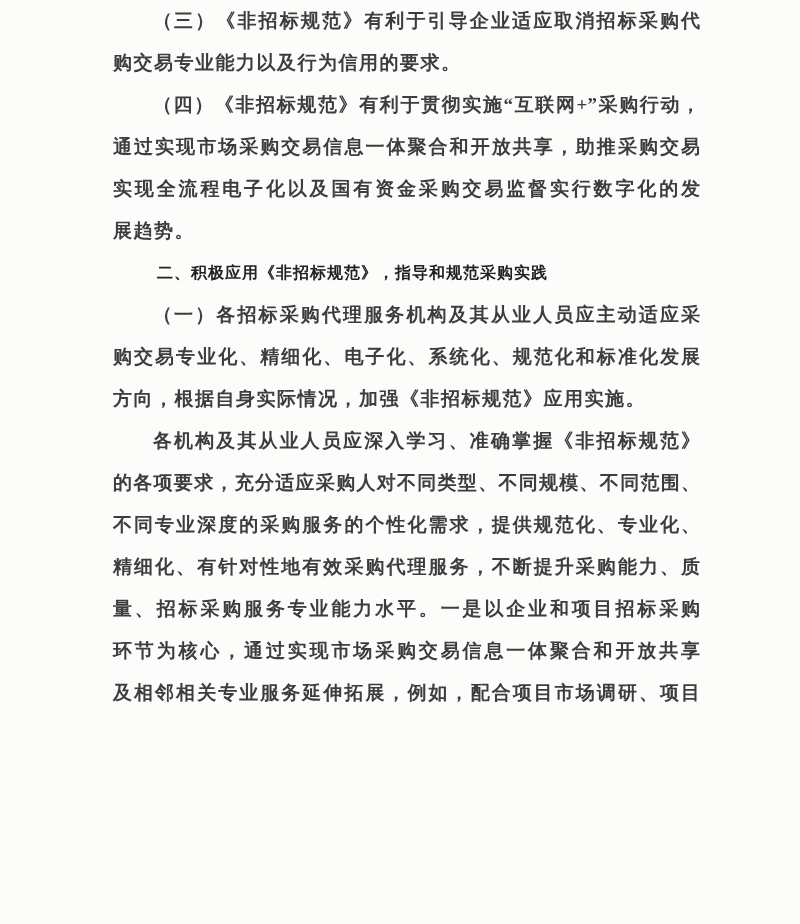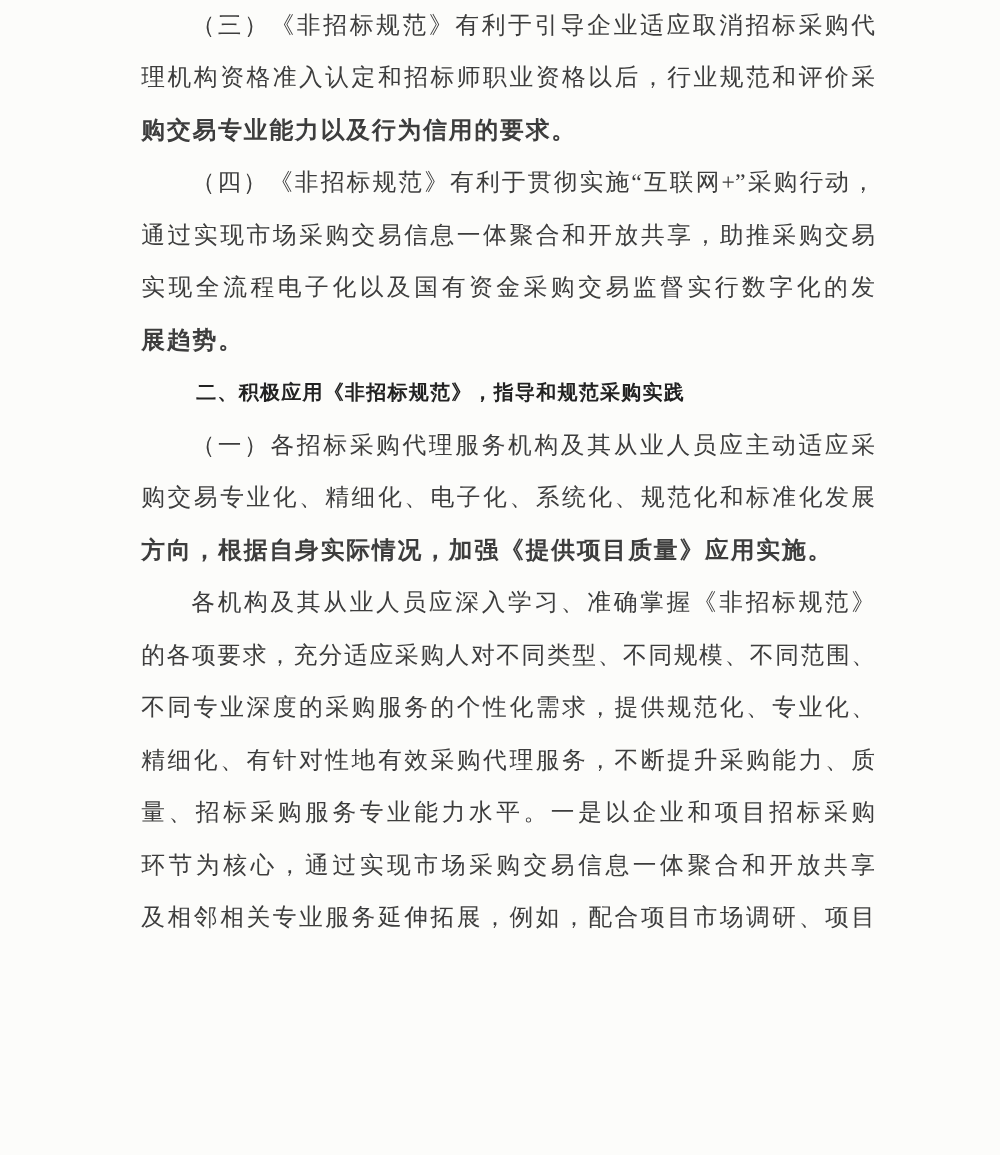--- a/index.html
+++ b/index.html
@@ -25,20 +25,21 @@
     line-height: 42px;
     font-size: 19px;
     white-space: nowrap;
   }
   
   .line.j {
     white-space: normal;
     text-align: justify;
     text-align-last: justify;
     text-justify: inter-character;
+    font-weight: bold;
   }
   
   .line.indent { text-indent: 40px; }
   
   .line.plain { letter-spacing: 1.5px; font-weight: bold; }
   .line.heading {
     font-family: "Liberation Sans", "DejaVu Sans", sans-serif;
     font-weight: 700;
     font-size: 16px;
     color: #222222;
@@ -47,38 +48,37 @@
   }
 </style>
 </head>
 <body>
 
 <div class="page">
   <div class="doc">
 
     <div class="para">
       <div class="line j indent">（三）《非招标规范》有利于引导企业适应取消招标采购代</div>
-      <div class="line j">理机构资格准入认定和招标师职业资格以后，行业规范和评价采</div>
       <div class="line plain">购交易专业能力以及行为信用的要求。</div>
     </div>
 
     <div class="para">
       <div class="line j indent">（四）《非招标规范》有利于贯彻实施“互联网+”采购行动，</div>
       <div class="line j">通过实现市场采购交易信息一体聚合和开放共享，助推采购交易</div>
       <div class="line j">实现全流程电子化以及国有资金采购交易监督实行数字化的发</div>
       <div class="line plain">展趋势。</div>
     </div>
 
 
     <div class="line heading">二、积极应用《非招标规范》，指导和规范采购实践</div>
 
     <div class="para">
       <div class="line j indent">（一）各招标采购代理服务机构及其从业人员应主动适应采</div>
       <div class="line j">购交易专业化、精细化、电子化、系统化、规范化和标准化发展</div>
-      <div class="line plain">方向，根据自身实际情况，加强《提供项目质量》应用实施。</div>
+      <div class="line plain">方向，根据自身实际情况，加强《非招标规范》应用实施。</div>
     </div>
 
     <div class="para">
       <div class="line j indent">各机构及其从业人员应深入学习、准确掌握《非招标规范》</div>
       <div class="line j">的各项要求，充分适应采购人对不同类型、不同规模、不同范围、</div>
       <div class="line j">不同专业深度的采购服务的个性化需求，提供规范化、专业化、</div>
       <div class="line j">精细化、有针对性地有效采购代理服务，不断提升采购能力、质</div>
       <div class="line j">量、招标采购服务专业能力水平。一是以企业和项目招标采购</div>
       <div class="line j">环节为核心，通过实现市场采购交易信息一体聚合和开放共享</div>
       <div class="line j">及相邻相关专业服务延伸拓展，例如，配合项目市场调研、项目</div>

